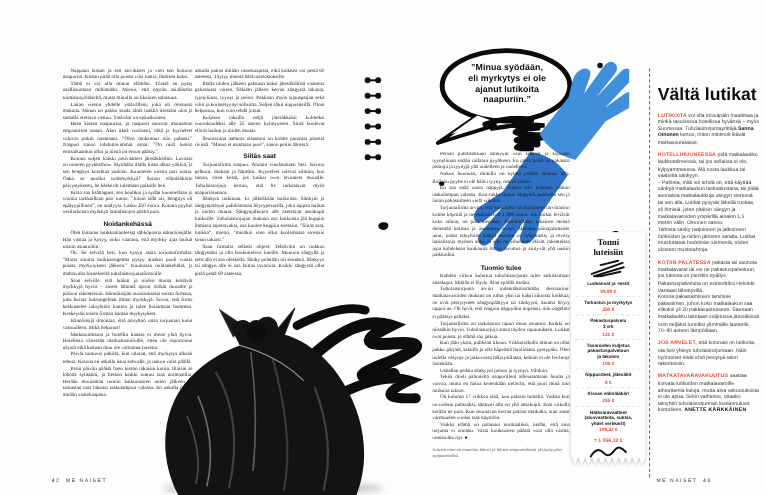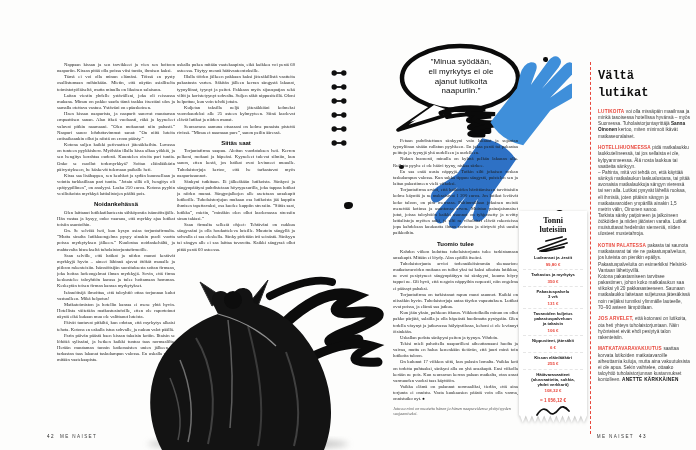--- a/index.html
+++ b/index.html
@@ -29,21 +29,21 @@
     font-style:italic;color:#5a5a5a;font-size:4.2px;line-height:5.6px;
     margin-top:3px !important;text-indent:0 !important;text-align:left;
   }
   
   #dumbbells{left:331px;top:69px;width:16px;}
   #dumbbells svg{display:block;margin:0 0 6px 0;}
   
   #bubble-art{left:390px;top:42px;width:134px;height:90px;}
   #bubble-text{
     left:403px;top:57px;width:116px;text-align:center;
-    font-family:"Liberation Sans", sans-serif;font-weight:normal;
+    font-family:"Liberation Sans", sans-serif;font-weight:bold;
     font-size:8px;line-height:9.8px;color:#0d0d0d;white-space:pre-line;
     letter-spacing:0.1px;
   }
   #scribble{left:433px;top:105px;width:72px;height:34px;}
   
   .dot{position:absolute;background:#0c0c0c;border-radius:50% 45% 55% 50%;}
   
   #gloves{left:430px;top:46px;width:142px;height:192px;}
   
   #bagart{left:100px;top:268px;width:300px;height:182px;}
@@ -67,22 +67,22 @@
   .r-total{color:#e8463b;font-weight:bold;font-size:4.7px;margin-top:2.5px;}
   
   #red-dashes{left:590px;top:62px;height:372px;width:0;border-left:1.3px dashed #e8463b;}
   
   #tips{
     left:598px;top:60px;width:92px;height:376px;overflow:hidden;
     font-family:"Liberation Sans", sans-serif;
     font-size:4.7px;line-height:6.15px;color:#3a3a3a;text-align:left;
   }
   #tips h2{
-    font-family:Liberation Mono, monospace;font-weight:bold;
-    font-size:12px;line-height:17px;margin:8px 0 7px;color:#0f0f0f;
+    font-family:Liberation Sans, sans-serif;font-weight:bold;
+    font-size:16px;line-height:17px;margin:18px 0 7px;color:#0f0f0f;
   }
   .tip{margin:0 0 5.5px;white-space:pre-line;}
   .kw{color:#e8463b;font-weight:bold;letter-spacing:0.2px;}
   .tip strong{color:#1a1a1a;}
   .byline{font-weight:bold;color:#111;letter-spacing:0.3px;}
   
   .footer{
     position:absolute;top:434px;
     font-family:"Liberation Sans", sans-serif;
     font-size:4.6px;letter-spacing:1.4px;color:#3c3c3c;

